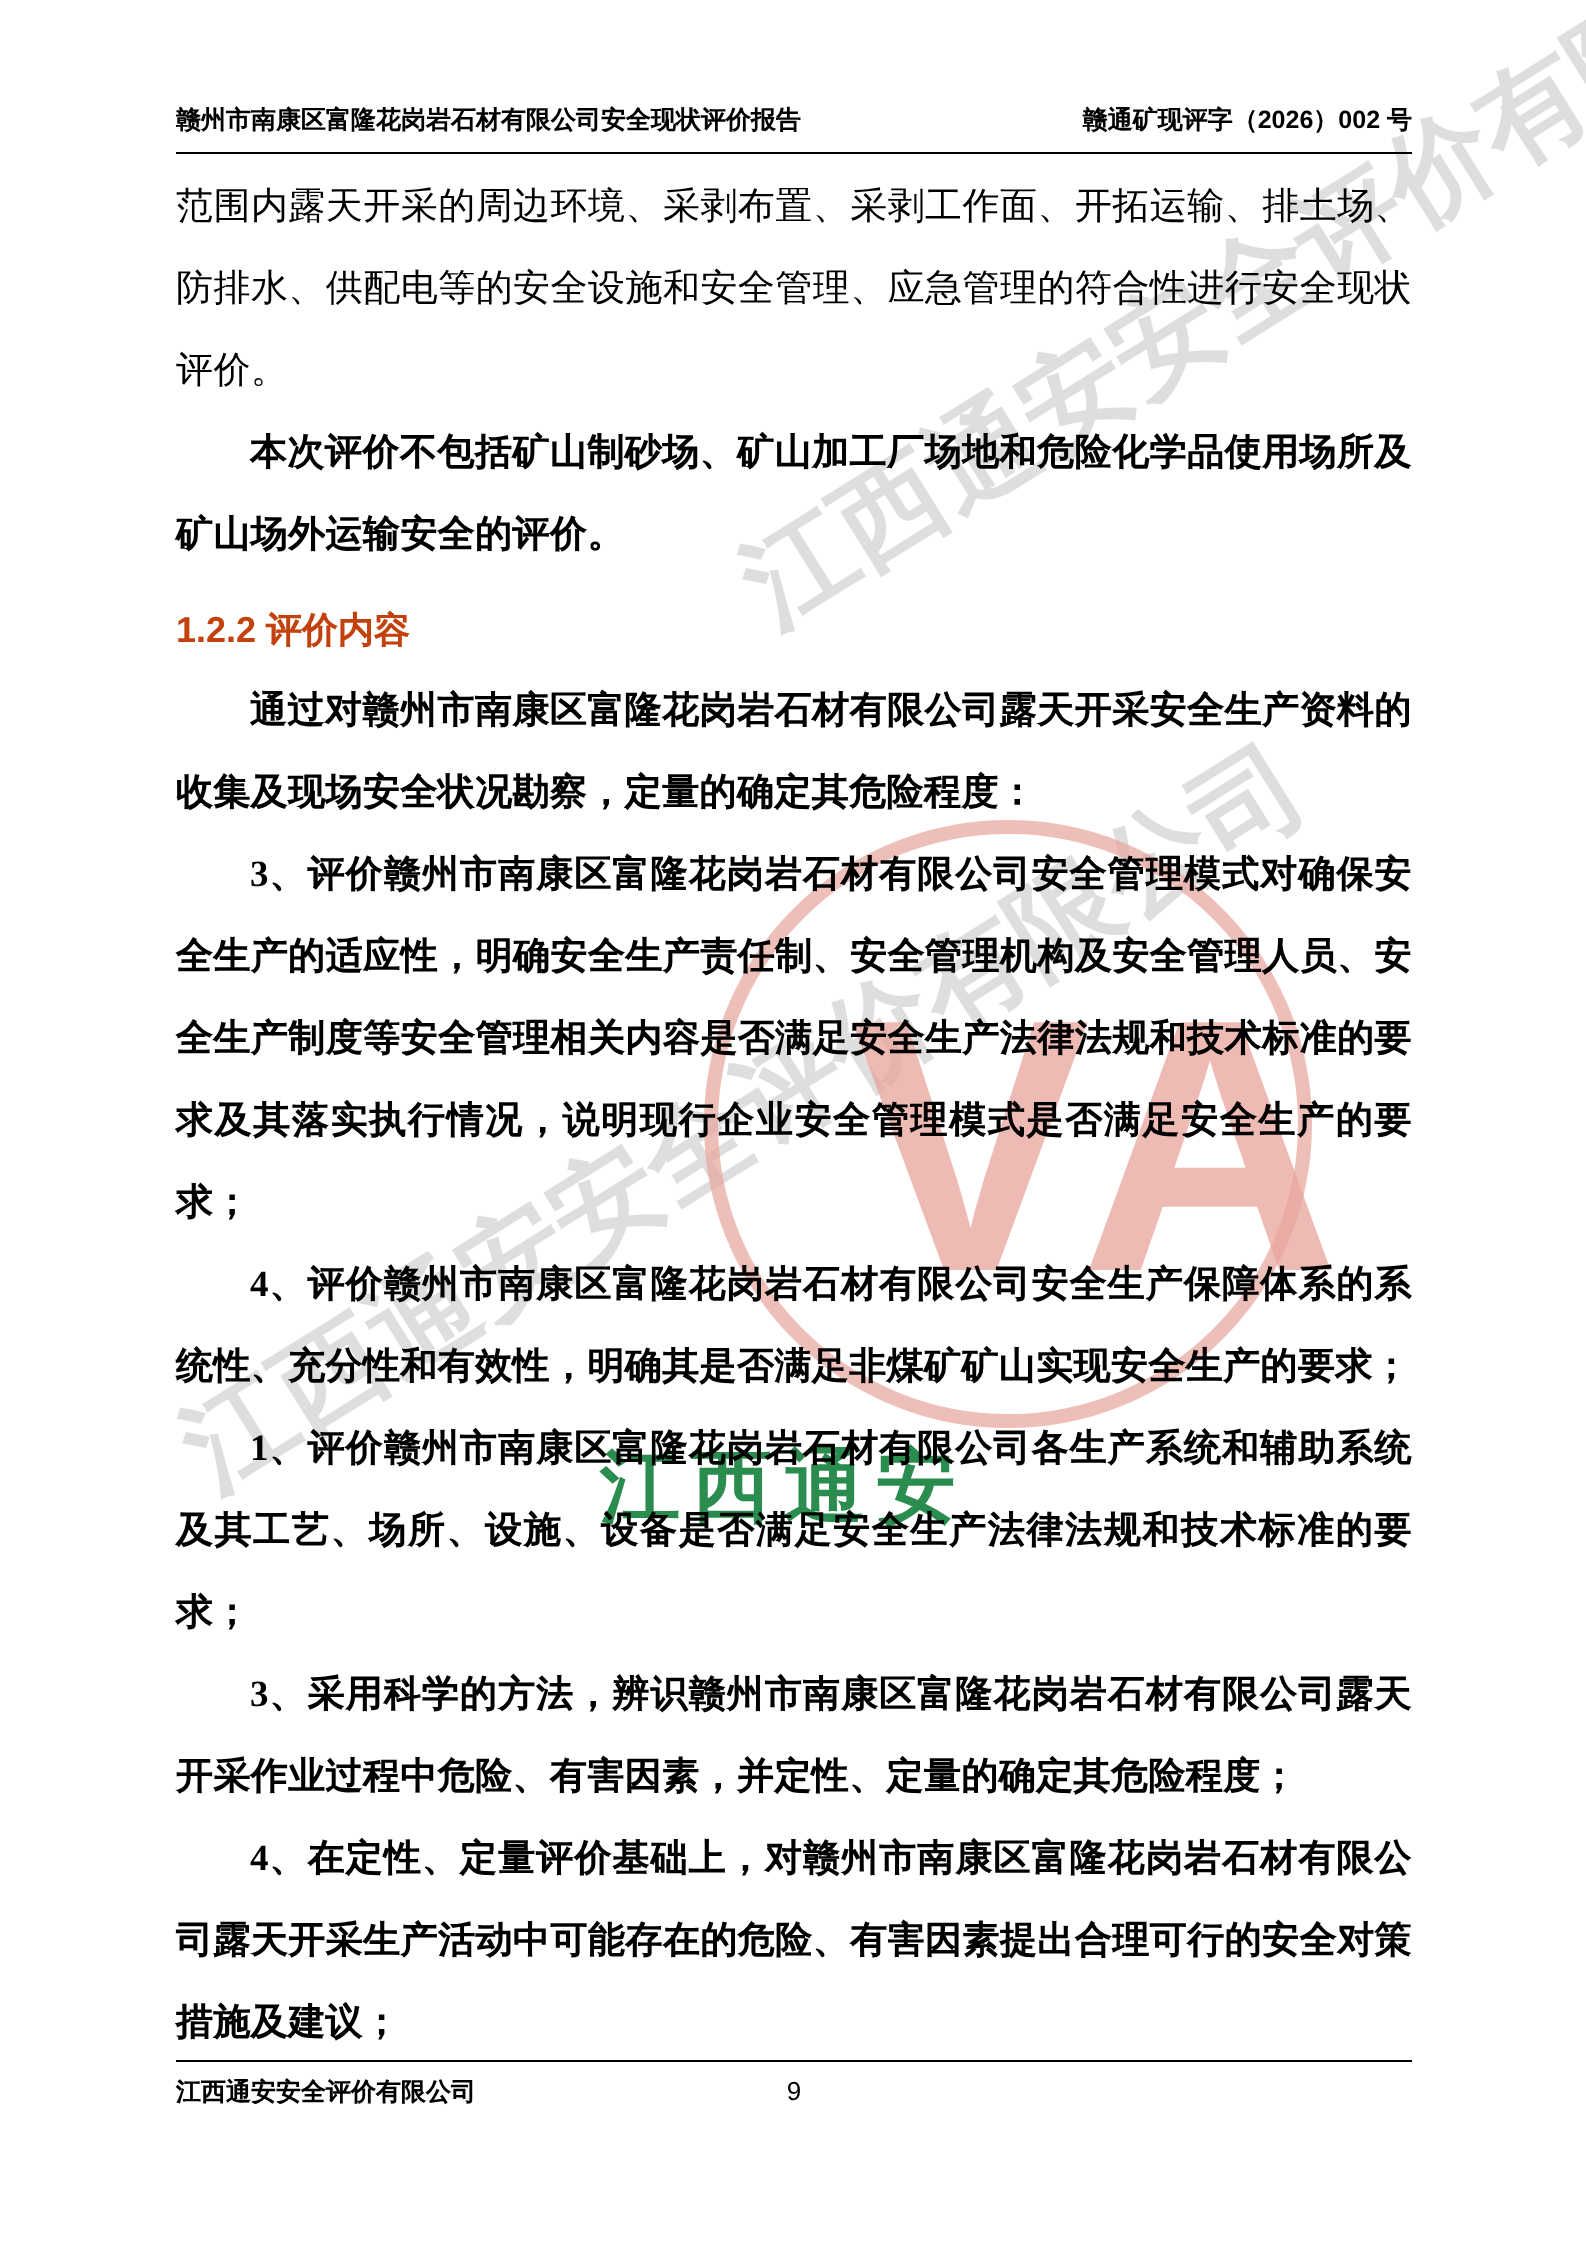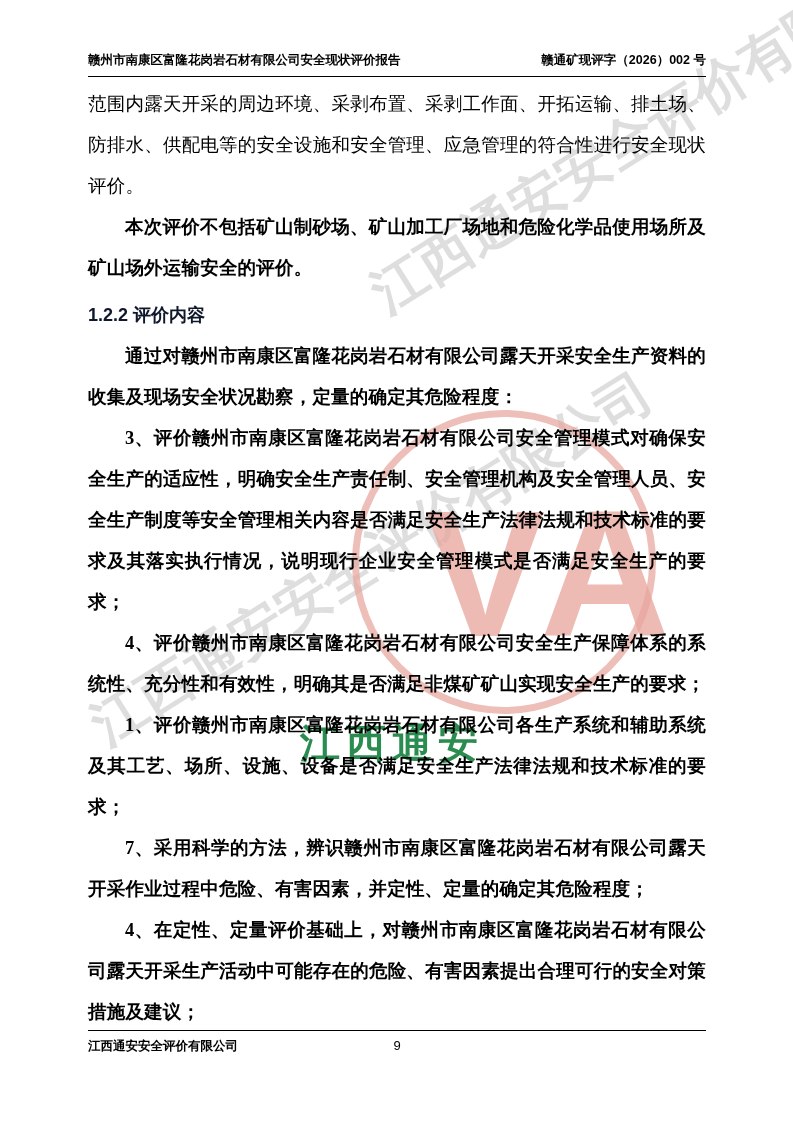--- a/index.html
+++ b/index.html
@@ -128,21 +128,21 @@
   .indent {
     text-indent: 37px;
     font-weight: bold;
   }
   .heading {
     font-size: 18px;
     font-weight: bold;
     font-family: "Liberation Sans", sans-serif;
     line-height: 41px;
     margin: 6px 0 0 0;
-    color: #0f172a;
+    color: #c2410c;
   }
 
   
   .footer {
     position: absolute;
     left: 88px;
     top: 1038px;
     width: 618px;
     z-index: 3;
     font-family: "Liberation Sans", sans-serif;
@@ -192,21 +192,21 @@
   <div class="header-rule"></div>
 
   <div class="content">
     <p class="para">范围内露天开采的周边环境、采剥布置、采剥工作面、开拓运输、排土场、防排水、供配电等的安全设施和安全管理、应急管理的符合性进行安全现状评价。</p>
     <p class="para indent">本次评价不包括矿山制砂场、矿山加工厂场地和危险化学品使用场所及矿山场外运输安全的评价。</p>
     <h2 class="heading">1.2.2 评价内容</h2>
     <p class="para indent">通过对赣州市南康区富隆花岗岩石材有限公司露天开采安全生产资料的收集及现场安全状况勘察，定量的确定其危险程度：</p>
     <p class="para indent">3、评价赣州市南康区富隆花岗岩石材有限公司安全管理模式对确保安全生产的适应性，明确安全生产责任制、安全管理机构及安全管理人员、安全生产制度等安全管理相关内容是否满足安全生产法律法规和技术标准的要求及其落实执行情况，说明现行企业安全管理模式是否满足安全生产的要求；</p>
     <p class="para indent">4、评价赣州市南康区富隆花岗岩石材有限公司安全生产保障体系的系统性、充分性和有效性，明确其是否满足非煤矿矿山实现安全生产的要求；</p>
     <p class="para indent">1、评价赣州市南康区富隆花岗岩石材有限公司各生产系统和辅助系统及其工艺、场所、设施、设备是否满足安全生产法律法规和技术标准的要求；</p>
-    <p class="para indent">7、采用科学的方法，辨识赣州市南康区富隆花岗岩石材有限公司露天开采作业过程中危险、有害因素，并定性、定量的确定其危险程度；</p>
+    <p class="para indent">3、采用科学的方法，辨识赣州市南康区富隆花岗岩石材有限公司露天开采作业过程中危险、有害因素，并定性、定量的确定其危险程度；</p>
     <p class="para indent">4、在定性、定量评价基础上，对赣州市南康区富隆花岗岩石材有限公司露天开采生产活动中可能存在的危险、有害因素提出合理可行的安全对策措施及建议；</p>
   </div>
 
   <div class="footer">
     <div class="footer-rule"></div>
     <div class="footer-row">
       <span class="footer-left">江西通安安全评价有限公司</span>
       <span class="footer-page">9</span>
     </div>
   </div>

